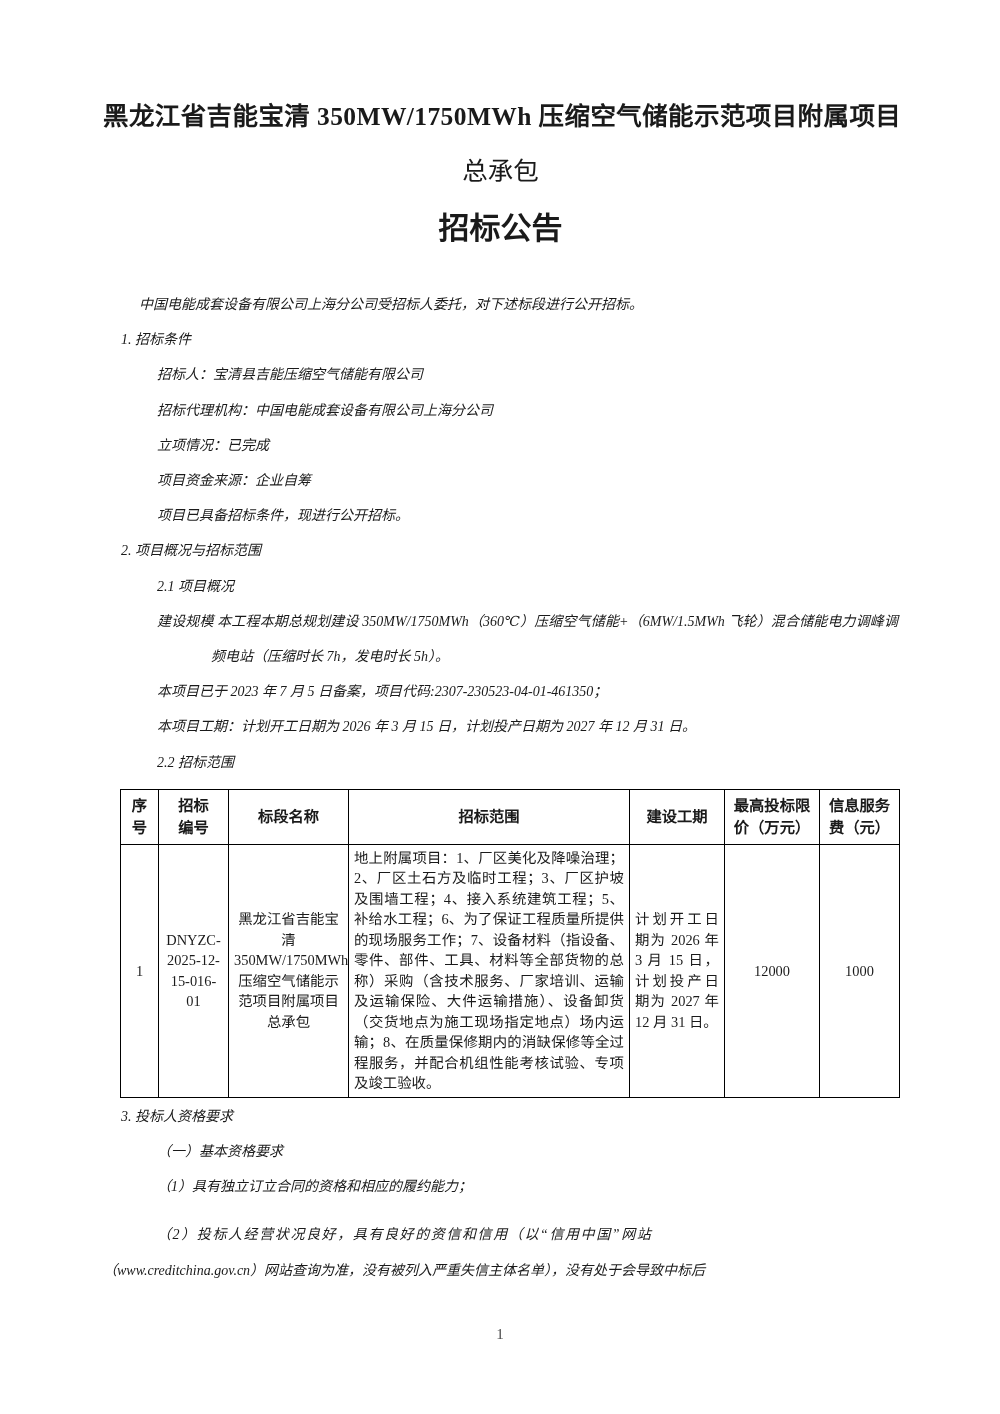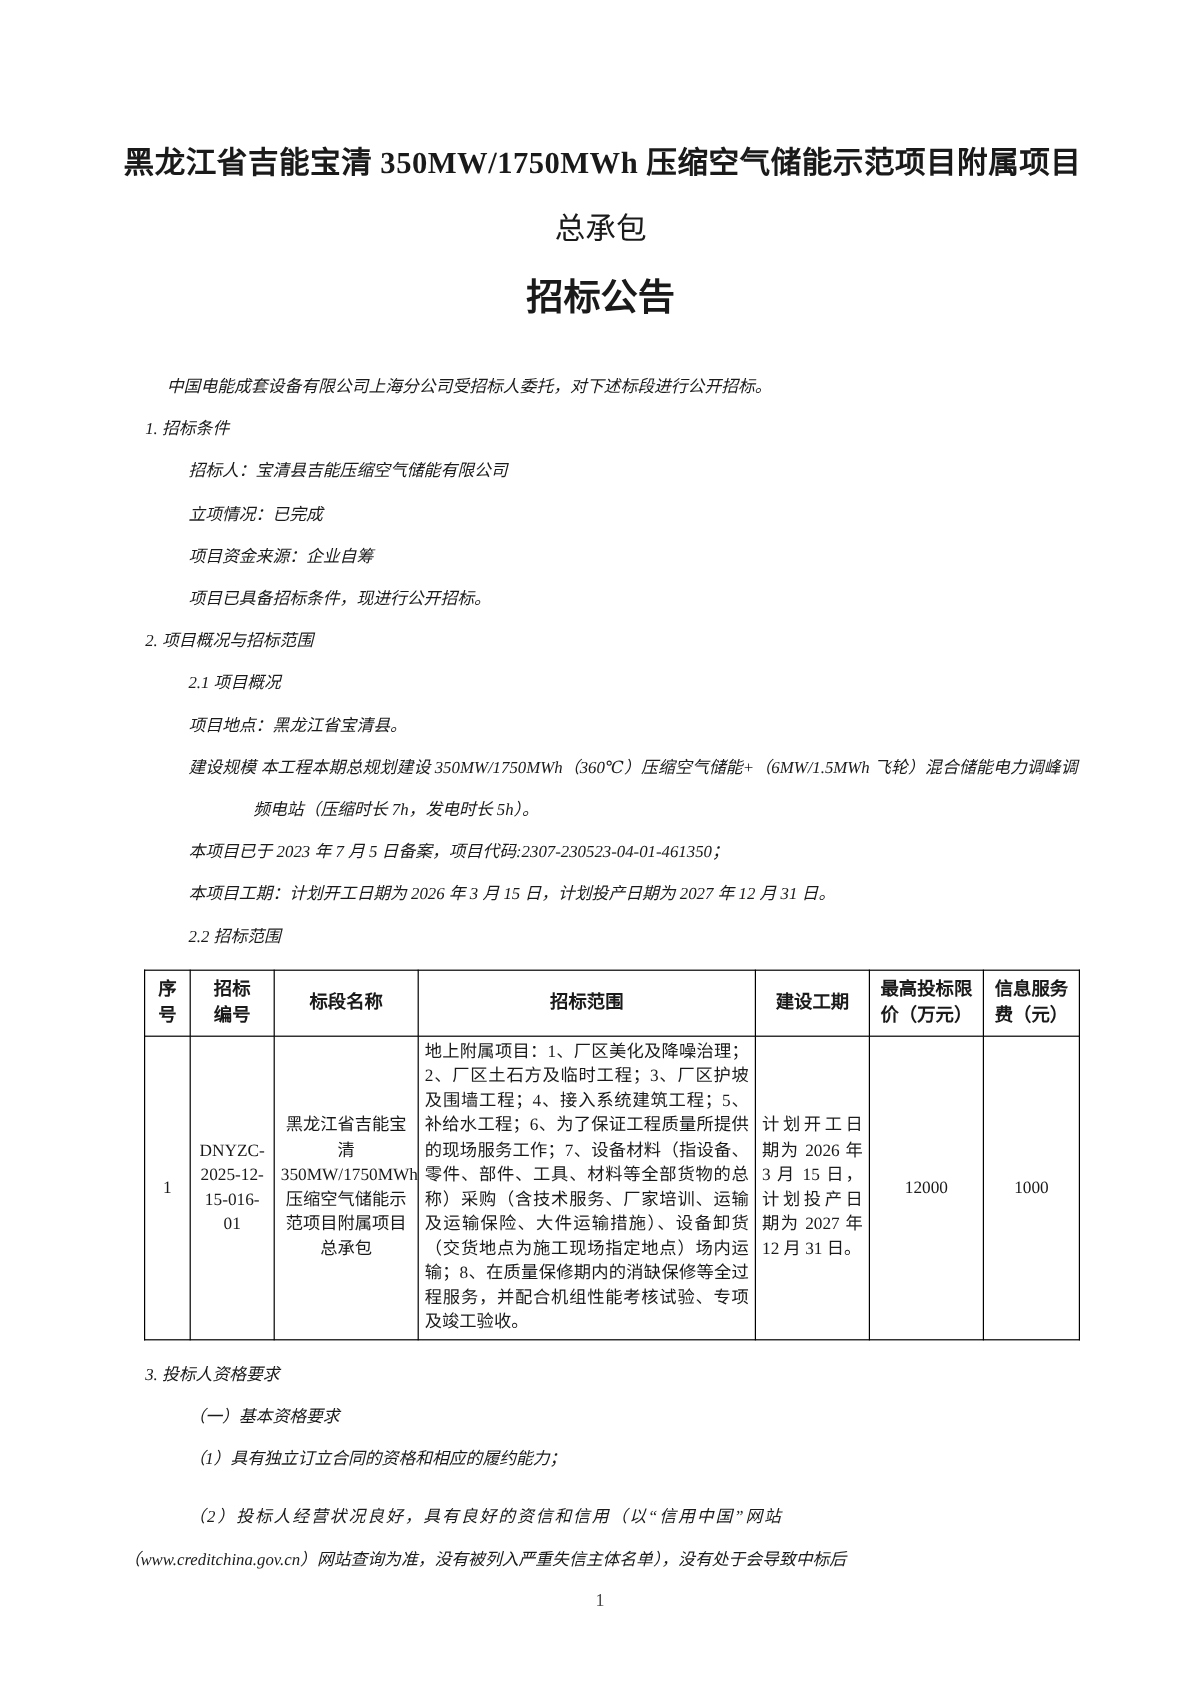--- a/index.html
+++ b/index.html
@@ -19,21 +19,21 @@
   .page {
     position: absolute;
     left: 0; top: 0;
     width: 1000px;
     height: 1414px;
     background: #fff;
   }
   .content {
     position: absolute;
     left: 103px;
-    top: 108px;
+    top: 89px;
     width: 795px;
   }
 
   
   .doc-title {
     text-align: center;
     font-size: 25.5px;
     font-weight: bold;
     line-height: 55px;
     letter-spacing: 0.4px;
@@ -138,27 +138,27 @@
       <div class="doc-title-2">总承包</div>
       <div class="doc-subtitle">招标公告</div>
     </div>
 
     <div class="body-block">
 
       <p class="para ind-1">中国电能成套设备有限公司上海分公司受招标人委托，对下述标段进行公开招标。</p>
 
       <p class="para lvl-1">1. 招标条件</p>
       <p class="para lvl-2">招标人：宝清县吉能压缩空气储能有限公司</p>
+      <p class="para lvl-2">招标代理机构：中国电能成套设备有限公司上海分公司</p>
       <p class="para lvl-2">立项情况：已完成</p>
       <p class="para lvl-2">项目资金来源：企业自筹</p>
       <p class="para lvl-2">项目已具备招标条件，现进行公开招标。</p>
 
       <p class="para lvl-1">2. 项目概况与招标范围</p>
       <p class="para lvl-2">2.1 项目概况</p>
-      <p class="para lvl-2">项目地点：黑龙江省宝清县。</p>
       <p class="para lvl-2 hang" style="padding-left:54px;text-indent:-54px;margin-left:54px;">建设规模 本工程本期总规划建设 350MW/1750MWh（360℃）压缩空气储能+（6MW/1.5MWh 飞轮）混合储能电力调峰调频电站（压缩时长 7h，发电时长 5h）。</p>
       <p class="para lvl-2">本项目已于 2023 年 7 月 5 日备案，项目代码:2307-230523-04-01-461350；</p>
       <p class="para lvl-2">本项目工期：计划开工日期为 2026 年 3 月 15 日，计划投产日期为 2027 年 12 月 31 日。</p>
       <p class="para lvl-2">2.2 招标范围</p>
 
       <table class="bid-table">
         <colgroup>
           <col class="col-idx">
             <col class="col-code">
             <col class="col-name">
@@ -196,21 +196,21 @@
             <td class="c-code">DNYZC-2025-12-15-016-01</td>
             <td class="c-name">黑龙江省吉能宝清350MW/1750MWh压缩空气储能示范项目附属项目总承包</td>
             <td class="c-scope">地上附属项目：1、厂区美化及降噪治理；2、厂区土石方及临时工程；3、厂区护坡及围墙工程；4、接入系统建筑工程；5、补给水工程；6、为了保证工程质量所提供的现场服务工作；7、设备材料（指设备、零件、部件、工具、材料等全部货物的总称）采购（含技术服务、厂家培训、运输及运输保险、大件运输措施）、设备卸货（交货地点为施工现场指定地点）场内运输；8、在质量保修期内的消缺保修等全过程服务，并配合机组性能考核试验、专项及竣工验收。</td>
             <td class="c-period">计划开工日期为 2026 年 3 月 15 日，计划投产日期为 2027 年 12 月 31 日。</td>
             <td class="c-price">12000</td>
             <td class="c-fee">1000</td>
           </tr>
         </tbody>
       </table>
 
-      <p class="para lvl-1" style="margin-top:12px;">3. 投标人资格要求</p>
+      <p class="para lvl-1" style="margin-top:1px;">3. 投标人资格要求</p>
       <p class="para lvl-2">（一）基本资格要求</p>
       <p class="para lvl-2">（1）具有独立订立合同的资格和相应的履约能力；</p>
       <p class="para lvl-2 spread" style="padding-left:54px;margin-top:13px;">（2）投标人经营状况良好，具有良好的资信和信用（以“信用中国”网站</p>
       <p class="para wide-justify">（www.creditchina.gov.cn）网站查询为准，没有被列入严重失信主体名单），没有处于会导致中标后</p>
 
     </div>
   </div>
 
   <div class="page-number">1</div>
 </div>

